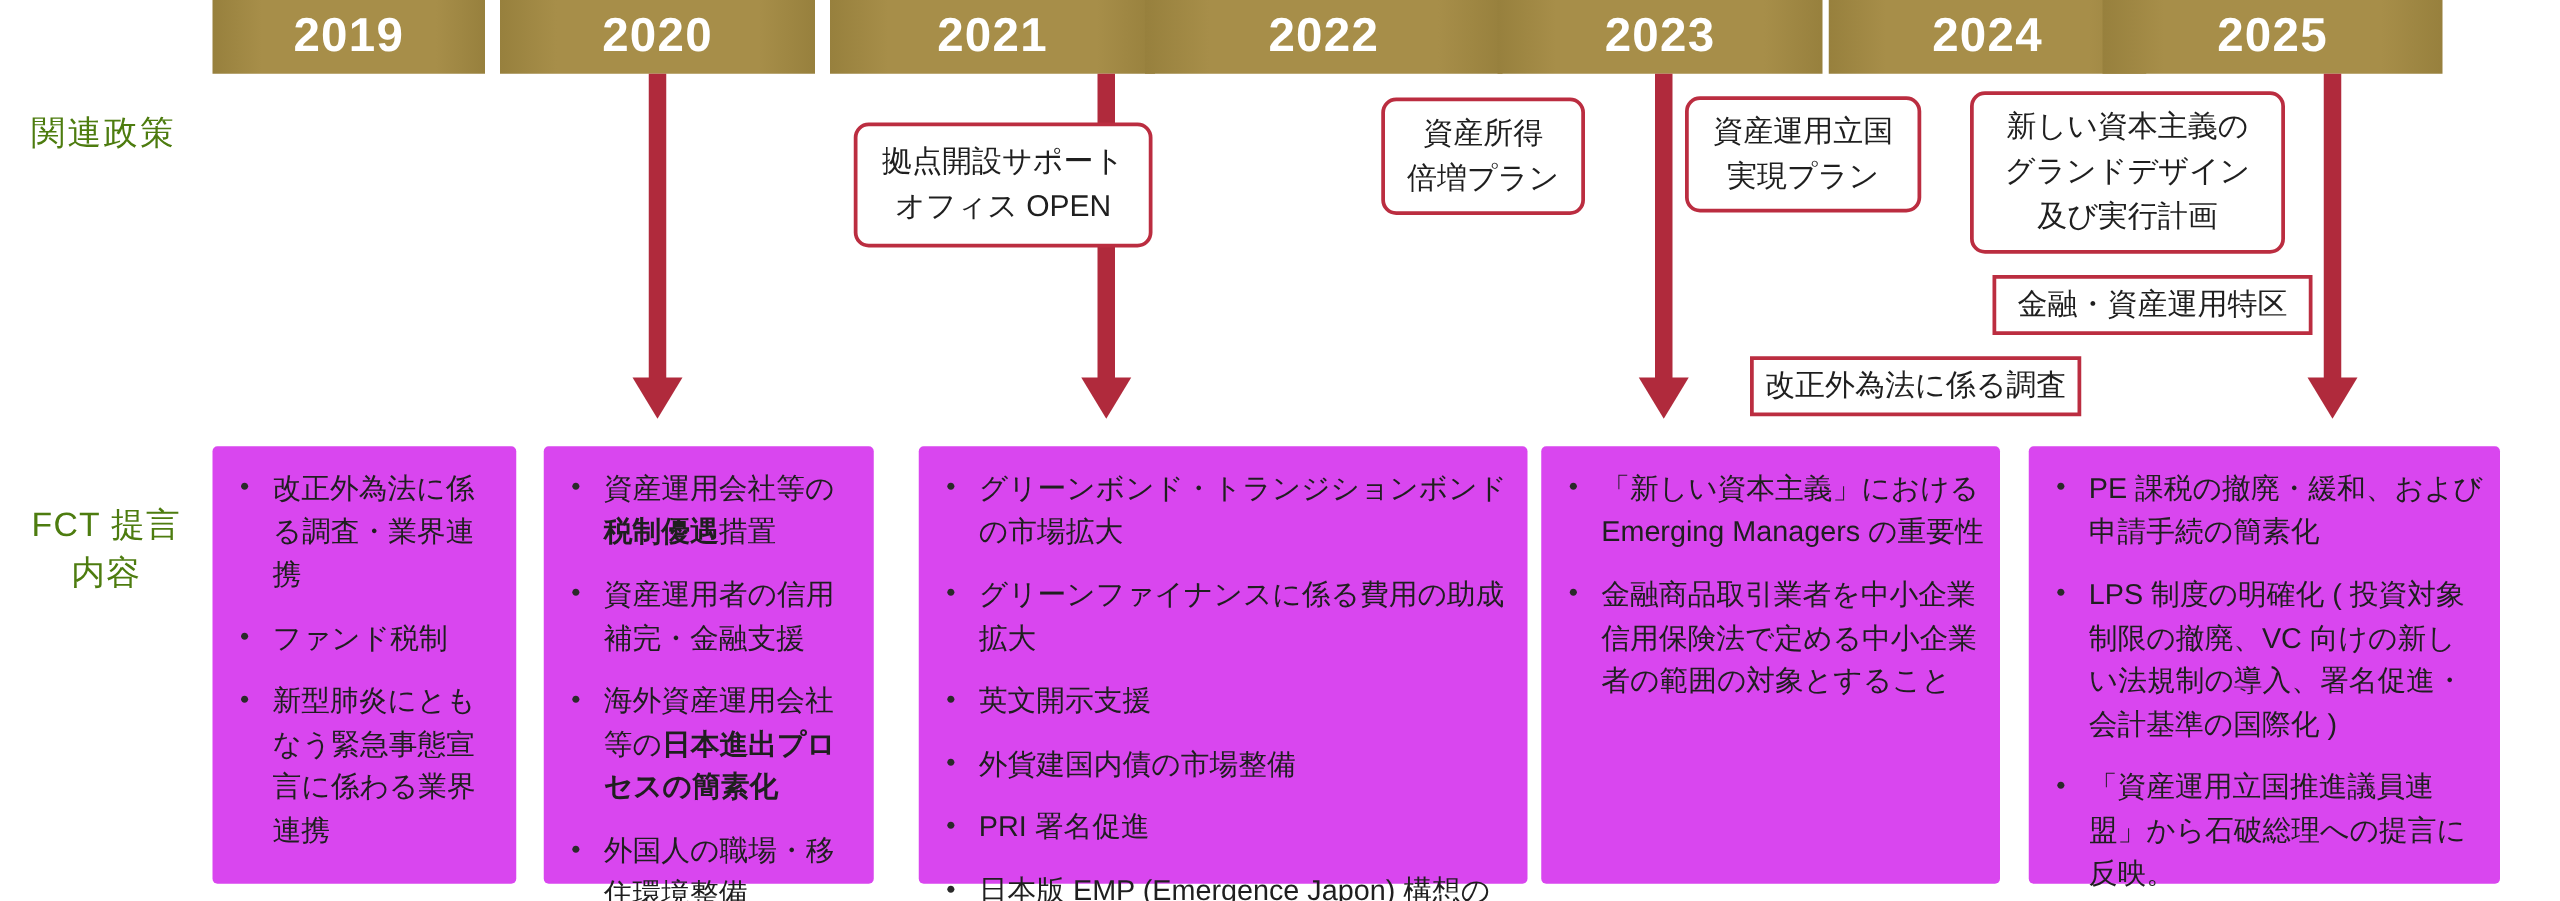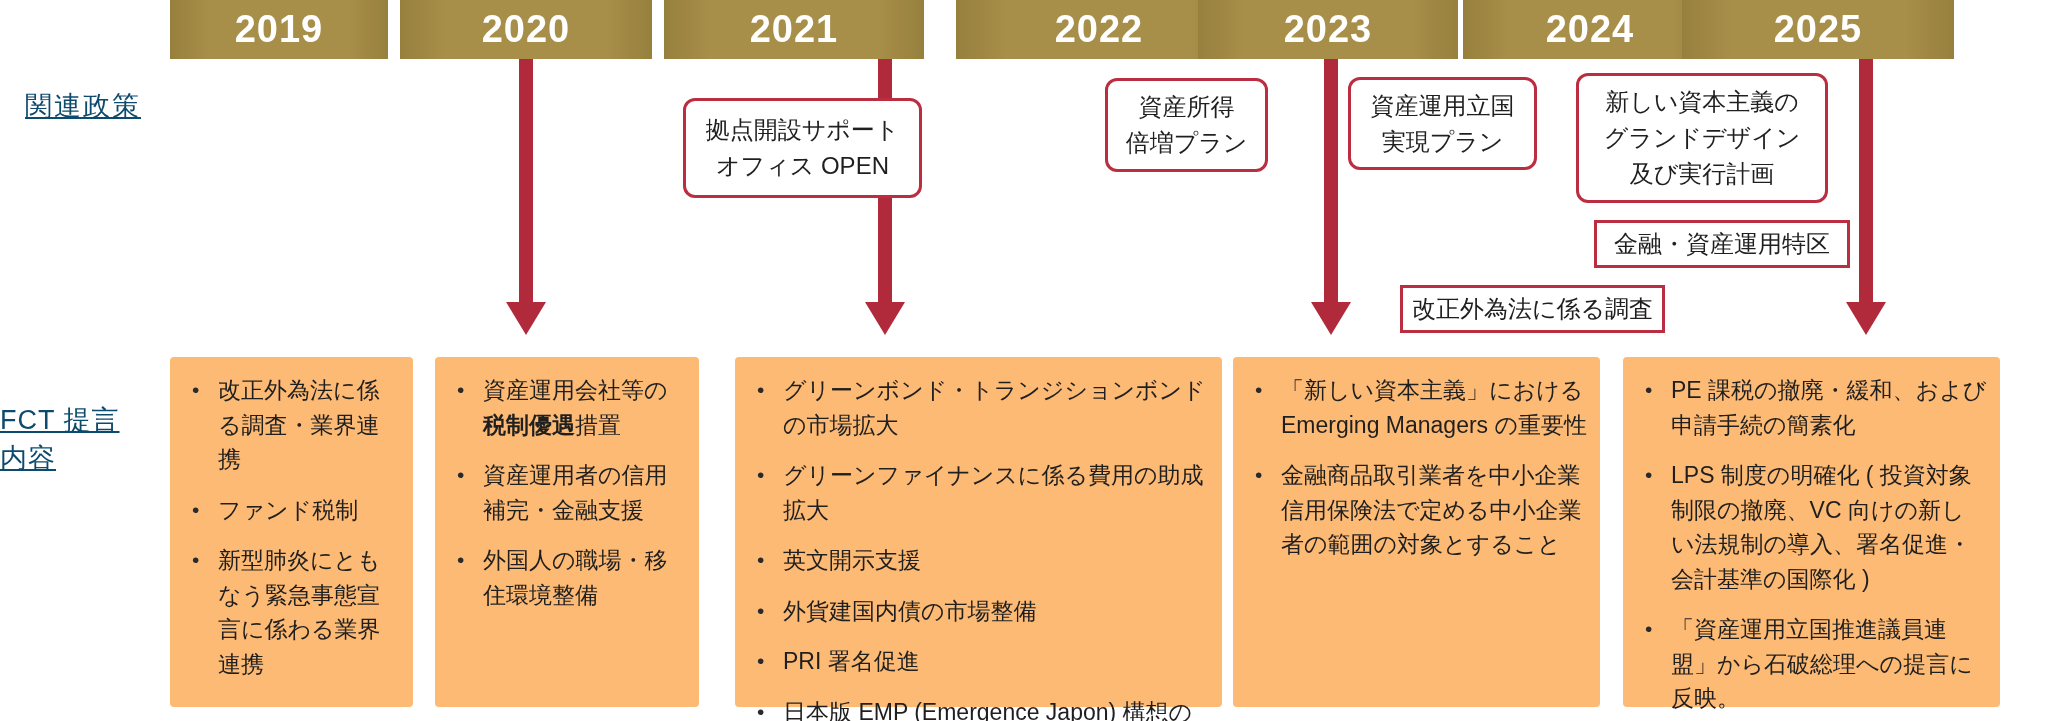--- a/index.html
+++ b/index.html
@@ -15,24 +15,24 @@
   .yr{
     position:absolute;top:0;height:59px;
     background:linear-gradient(90deg,#97803d 0%,#a78e49 18%,#a78e49 82%,#97803d 100%);
     color:#ffffff;
     display:flex;align-items:center;justify-content:center;
     font-size:38px;font-weight:700;letter-spacing:1px;
   }
   
   .rowlab{
     position:absolute;
-    font-size:27px;letter-spacing:2px;color:#0c4a6e;text-decoration:underline;
+    font-size:27px;letter-spacing:2px;color:#4d7c0f;
   }
   .rowlab.fct-lab{
-    white-space:pre-line;line-height:1.4;letter-spacing:1px;
+    text-align:center;white-space:pre-line;line-height:1.4;letter-spacing:1px;
   }
   
   .arrow{position:absolute;top:59px;z-index:1;}
   .arrow .shaft{
     position:absolute;top:0;left:-7px;width:14px;height:245px;background:#b02a3c;
   }
   .arrow .head{
     position:absolute;top:243px;left:-20px;
     width:0;height:0;
     border-left:20px solid transparent;
@@ -47,21 +47,21 @@
     box-sizing:border-box;
     display:flex;align-items:center;justify-content:center;
     text-align:center;
     font-size:24px;line-height:1.5;
     white-space:pre-line;
   }
   .pbox.round{border-radius:12px;}
   
   .fct{
     position:absolute;top:357px;height:350px;
-    background:#fdba74;border-radius:4px;
+    background:#d946ef;border-radius:4px;
     box-sizing:border-box;
   }
   .fct ul{
     list-style:none;margin:0;padding:16px 12px 0 0;
   }
   .fct li{
     position:relative;
     padding-left:48px;
     font-size:23px;line-height:1.5;
     margin-bottom:16px;
@@ -75,21 +75,21 @@
   .fct li .b{font-weight:700;}
 </style>
 </head>
 <body>
 
 <div class="canvas">
 
   <div class="yr" style="left:170px;width:218px">2019</div>
   <div class="yr" style="left:400px;width:252px">2020</div>
   <div class="yr" style="left:664px;width:260px">2021</div>
-  <div class="yr" style="left:956px;width:286px">2022</div>
+  <div class="yr" style="left:916px;width:286px">2022</div>
   <div class="yr" style="left:1198px;width:260px">2023</div>
   <div class="yr" style="left:1463px;width:254px">2024</div>
   <div class="yr" style="left:1682px;width:272px">2025</div>
 
   <div class="rowlab" style="left:25px;top:88px">関連政策</div>
   <div class="rowlab fct-lab" style="left:0;width:170px;top:402px">FCT 提言
 内容</div>
 
   <div class="arrow" style="left:526px">
       <div class="shaft"></div>
@@ -124,20 +124,21 @@
       <ul>
         <li><span>改正外為法に係る調査・業界連携</span></li>
         <li><span>ファンド税制</span></li>
         <li><span>新型肺炎にともなう緊急事態宣言に係わる業界連携</span></li>
       </ul>
     </div>
   <div class="fct" style="left:435px;width:264px">
       <ul>
         <li><span>資産運用会社等の</span><span class="b">税制優遇</span><span>措置</span></li>
         <li><span>資産運用者の信用補完・金融支援</span></li>
+        <li><span>海外資産運用会社等の</span><span class="b">日本進出プロセスの簡素化</span></li>
         <li><span>外国人の職場・移住環境整備</span></li>
       </ul>
     </div>
   <div class="fct" style="left:735px;width:487px">
       <ul>
         <li><span>グリーンボンド・トランジションボンドの市場拡大</span></li>
         <li><span>グリーンファイナンスに係る費用の助成拡大</span></li>
         <li><span>英文開示支援</span></li>
         <li><span>外貨建国内債の市場整備</span></li>
         <li><span>PRI 署名促進</span></li>

